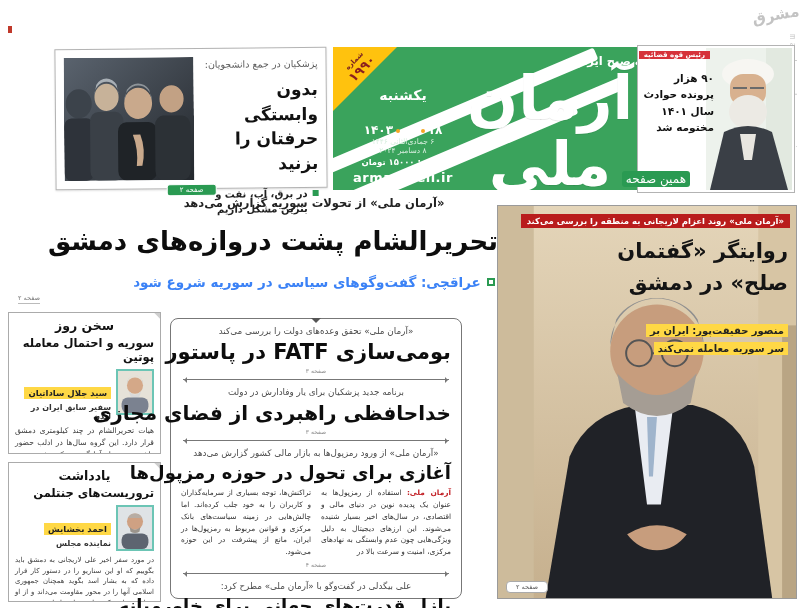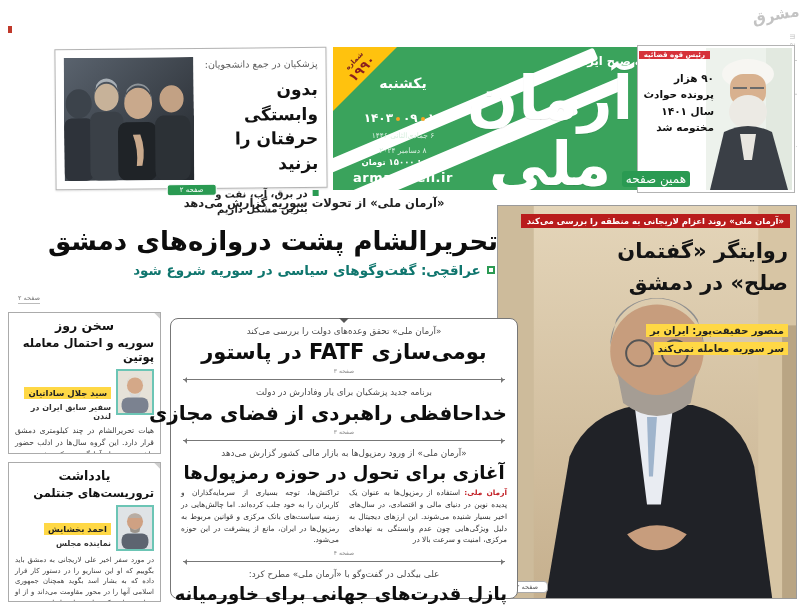--- a/index.html
+++ b/index.html
@@ -30,37 +30,37 @@
   .mh-tagline { position:absolute; top:7px; right:12px; color:#fff; font-size:11.5px; font-weight:bold; }
   .mh-title { position:absolute; top:18px; right:20px; width:240px; text-align:center; color:#fff; font-size:60px; font-weight:bold; line-height:1.1; text-shadow:0 1px 0 rgba(0,0,0,.08); }
   .issue-tri { position:absolute; left:0; top:0; width:64px; height:64px; background:#ffc20e; clip-path:polygon(0 0,100% 0,0 100%); }
   .issue-inner { position:absolute; left:4px; top:8px; transform:rotate(-45deg); text-align:center; width:44px; }
   .issue-label { font-size:7px; color:#7a2222; font-weight:bold; display:block; }
   .issue-number { font-size:13px; color:#8a1f1f; font-weight:bold; display:block; line-height:1; }
   .date-block { position:absolute; left:8px; bottom:5px; width:124px; text-align:center; color:#fff; }
   .db-weekday { font-size:14px; font-weight:bold; }
   .db-jdate { font-size:12px; font-weight:bold; margin-top:20px; }
   .db-dot { display:inline-block; width:4px; height:4px; border-radius:50%; background:#f6a623; margin:0 3px; vertical-align:middle; }
-  .db-hijri, .db-greg { font-size:7.5px; color:#d9efe0; margin-top:6px;text-align:center; }
+  .db-hijri, .db-greg { font-size:7.5px; color:#d9efe0; margin-top:0;text-align:center; }
   .db-price { font-size:8.5px; color:#fff; margin-top:2px; font-weight:bold; }
   .db-site { font-size:13px; font-weight:bold; margin-top:3px; letter-spacing:.5px; direction:ltr; }
 
   
   .box-topright { position:absolute; left:637px; top:45px; width:158px; height:148px; border:1px solid #b3b3b3; background:#fff; display:flex; overflow:visible; }
   .tr-photo { position:absolute; right:2px; top:2px; width:86px; height:142px; }
   .tr-photo svg { width:100%; height:100%; }
   .tr-label { position:absolute; top:5px; right:84px; white-space:nowrap; background:#d6323a; color:#fff; font-size:7px; font-weight:bold; padding:0 5px; }
   .tr-headline { position:absolute; top:24px; right:80px; width:76px; font-size:10.5px; font-weight:bold; color:#111; text-align:right; line-height:1.55; }
   .tr-tag { position:absolute; bottom:5px; right:104px; white-space:nowrap; background:#2a9a52; color:#fff; font-size:12px; padding:1px 4px; border-radius:3px; }
 
   
   .lead { position:absolute; left:130px; top:196px; width:368px; text-align:center; }
   .lead-kicker { font-size:11.5px; color:#222; font-weight:bold; }
   .lead-headline { font-size:26px; font-weight:bold; color:#0d0d0d; margin-top:16px; white-space:nowrap; letter-spacing:-.3px; }
-  .lead-subhead { margin-top:6px; display:flex; justify-content:center; align-items:center; gap:6px; font-size:13.5px; font-weight:bold; color:#0f766e; }
+  .lead-subhead { margin-top:18px; display:flex; justify-content:center; align-items:center; gap:6px; font-size:13.5px; font-weight:bold; color:#3b82f6; }
   .sq-outline { width:8px; height:8px; border:2px solid #2a9a52; background:#fff; }
   .lead-tag { position:absolute; left:18px; top:98px; font-size:6.5px; color:#777; border-bottom:1px solid #bbb; padding-bottom:1px; }
 
   
   .feature { position:absolute; left:497px; top:205px; width:300px; height:394px; border:1px solid #9a9a9a; background:#d9c8aa; overflow:hidden; }
   .feature .photo { position:absolute; inset:0; }
   .feature .photo svg { width:100%; height:100%; display:block; }
   .ft-label { position:absolute; top:8px; right:6px; background:#b91c1c; color:#fff; font-size:8.5px; font-weight:bold; padding:2px 6px; white-space:nowrap; }
   .ft-headline { position:absolute; top:30px; right:8px; width:215px; font-size:21px; font-weight:bold; color:#141414; text-align:right; line-height:1.5; }
   .ft-quote { position:absolute; top:116px; right:8px; width:148px; font-size:10px; font-weight:bold; color:#222; text-align:right; line-height:1.8; }
@@ -76,21 +76,21 @@
   .op-headline { text-align:right; font-size:11.5px; font-weight:bold; color:#111; margin-top:3px; }
   .op-author { display:flex; gap:5px; margin-top:5px; align-items:flex-start; }
   .op-photo { flex:0 0 auto; width:38px; height:46px; border:2px solid #6cc5b5; overflow:hidden; }
   .op-photo svg { width:100%; height:100%; display:block; }
   .op-meta { padding-top:12px; text-align:right; }
   .op-name { display:inline-block; background:#ffd845; color:#222; font-size:8.5px; font-weight:bold; padding:1px 4px; }
   .op-role { font-size:8px; color:#333; font-weight:bold; margin-top:3px; }
   .op-body { font-size:7.6px; color:#3a3a3a; text-align:justify; line-height:1.55; margin-top:4px; }
 
   
-  .center-box { position:absolute; left:170px; top:318px; width:348px; height:281px; border:1.5px solid #777; border-radius:8px; background:#fff; padding:0 10px; }
+  .center-box { position:absolute; left:170px; top:318px; width:292px; height:281px; border:1.5px solid #777; border-radius:8px; background:#fff; padding:0 10px; }
   .cb-notch { position:absolute; top:-1px; left:50%; transform:translateX(-50%); width:0; height:0; border:5px solid transparent; border-top-color:#555; }
   .art { text-align:center; padding-top:7px; }
   .art-kicker { font-size:8.8px; color:#4a4a4a; }
   .art-headline { font-weight:bold; color:#0d0d0d; margin-top:4px; white-space:nowrap; }
   .h-a1 { font-size:21px; } .h-a2 { font-size:20px; } .h-a3 { font-size:18px; } .h-a4 { font-size:18px; }
   .art-tag { font-size:6px; color:#888; margin-top:3px; }
   .sep { position:relative; border-top:1px solid #777; margin:5px 2px 0 2px; }
   .sep::before { content:""; position:absolute; top:-3.5px; right:-2px; border:3.5px solid transparent; border-left-color:#777; }
   .sep::after { content:""; position:absolute; top:-3.5px; left:-2px; border:3.5px solid transparent; border-right-color:#777; }
   .art-body { display:flex; gap:10px; margin-top:4px; text-align:justify; }

